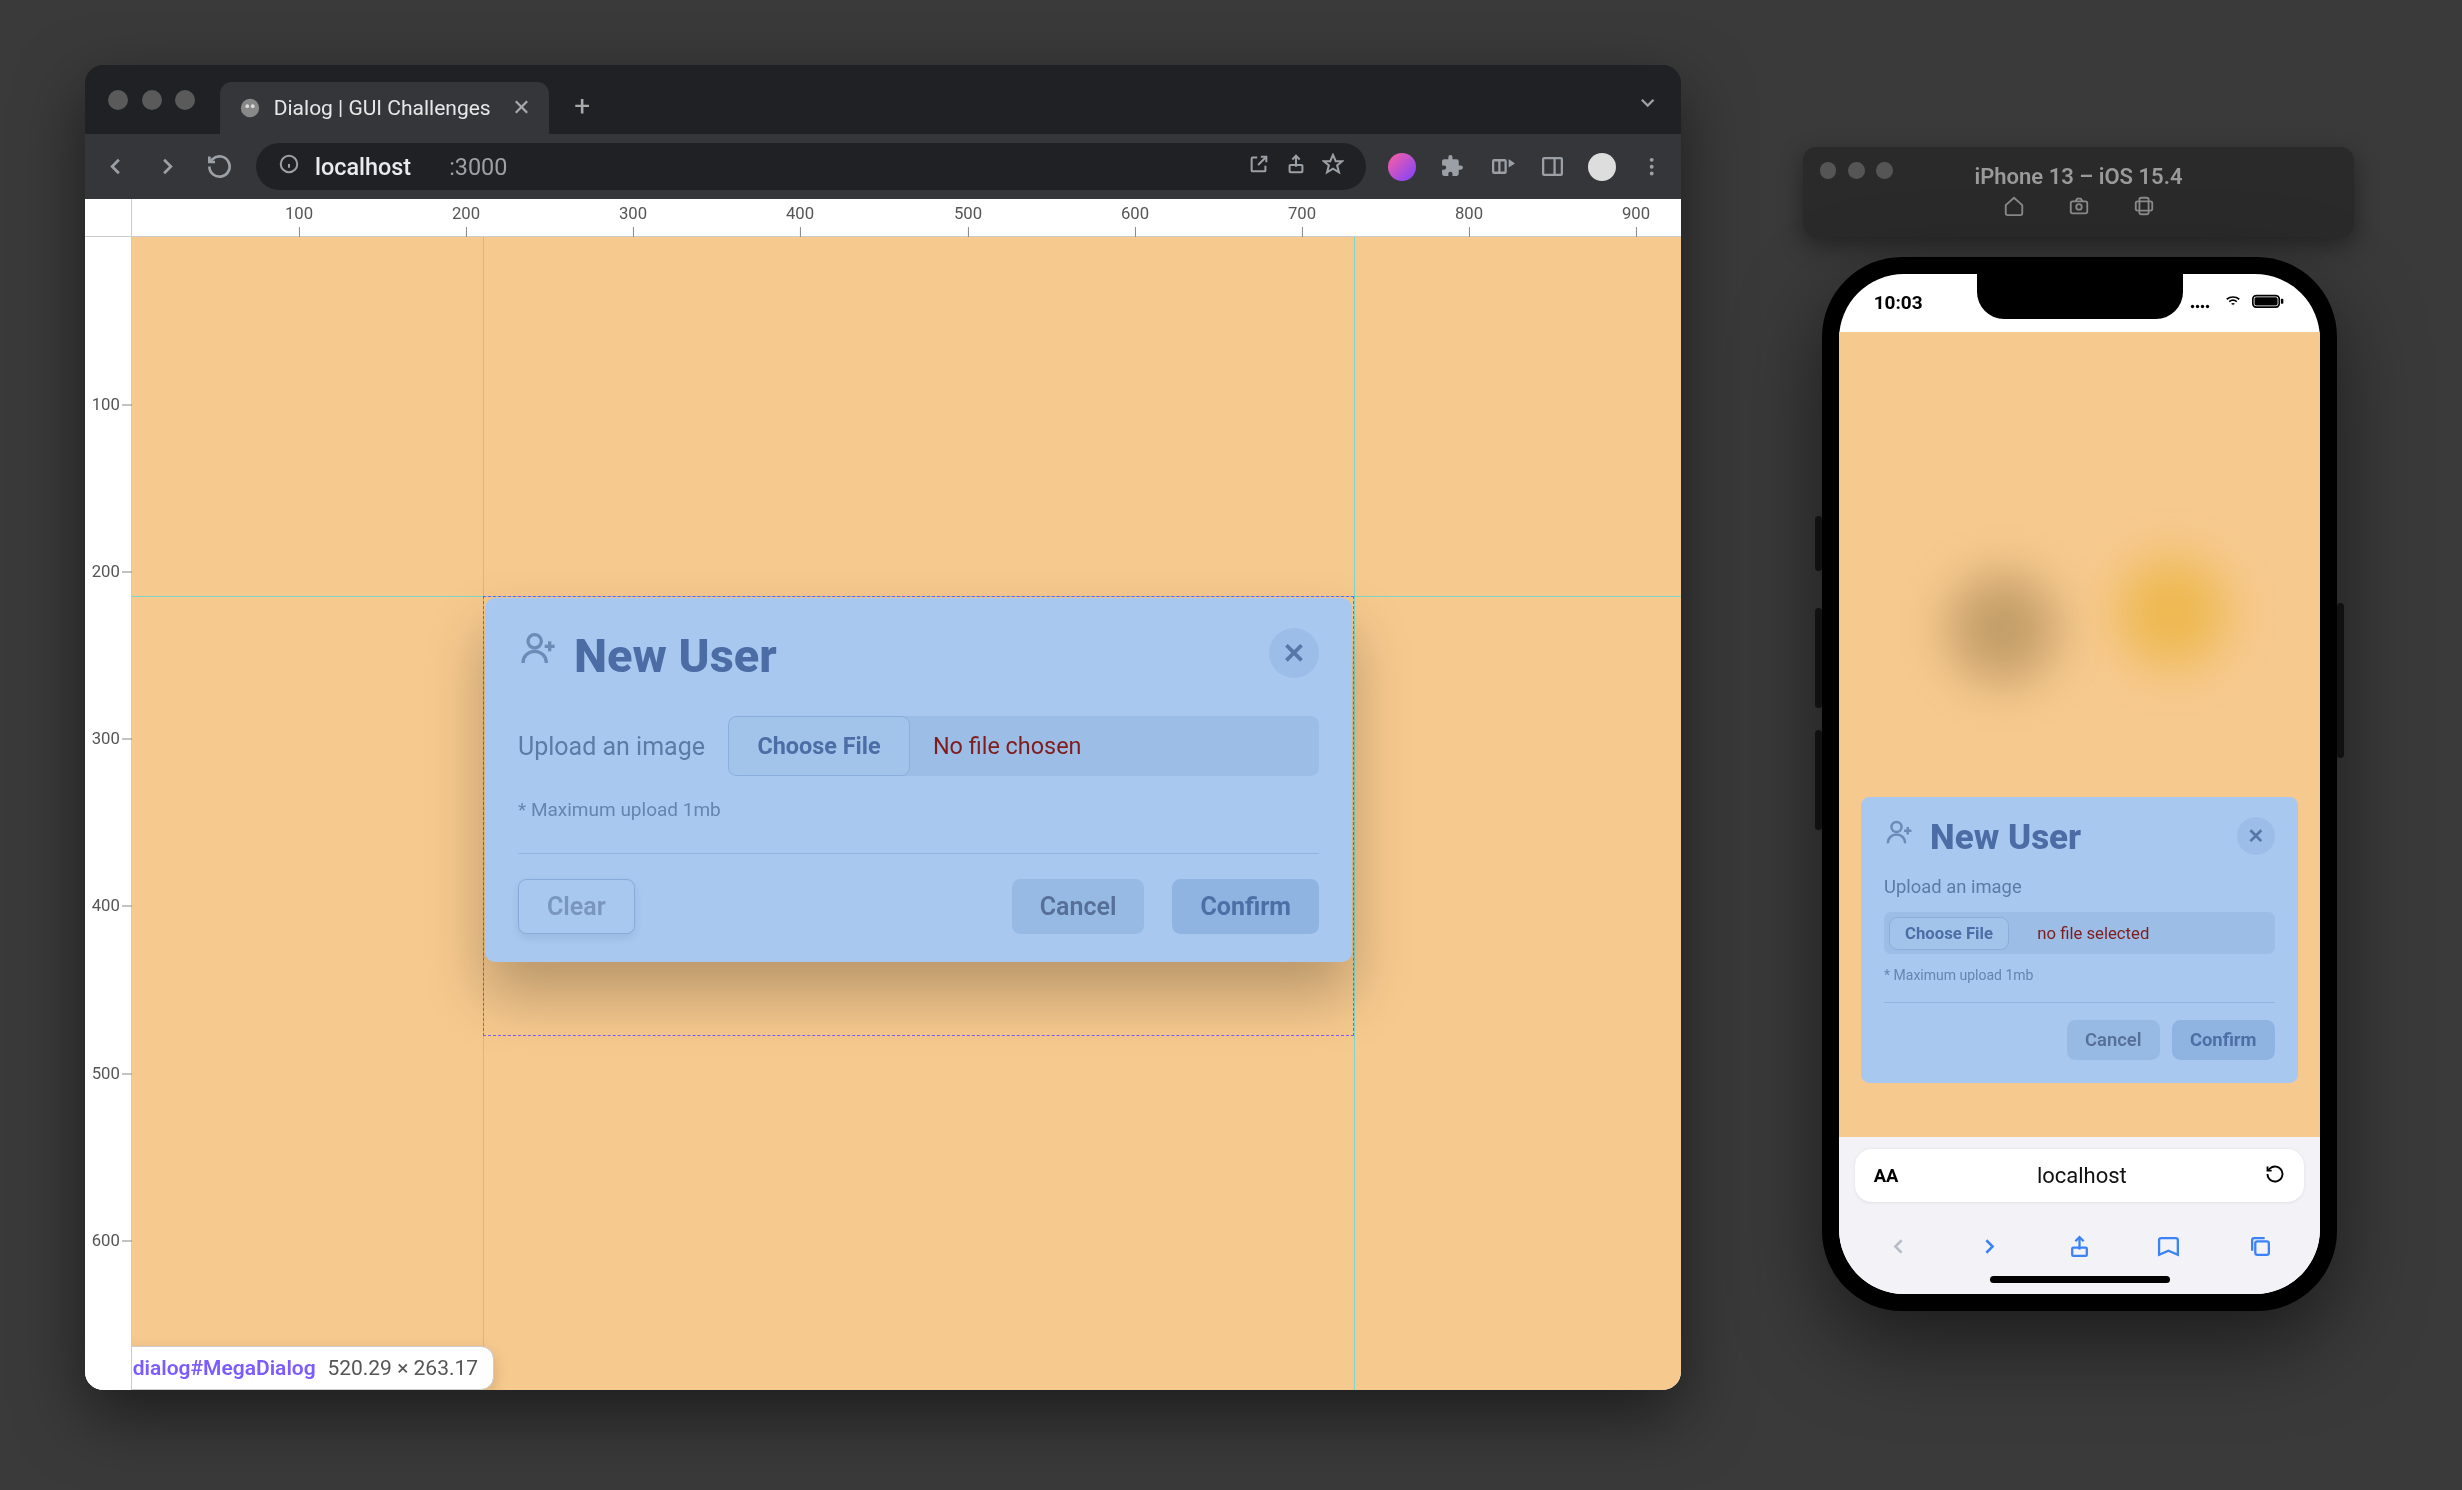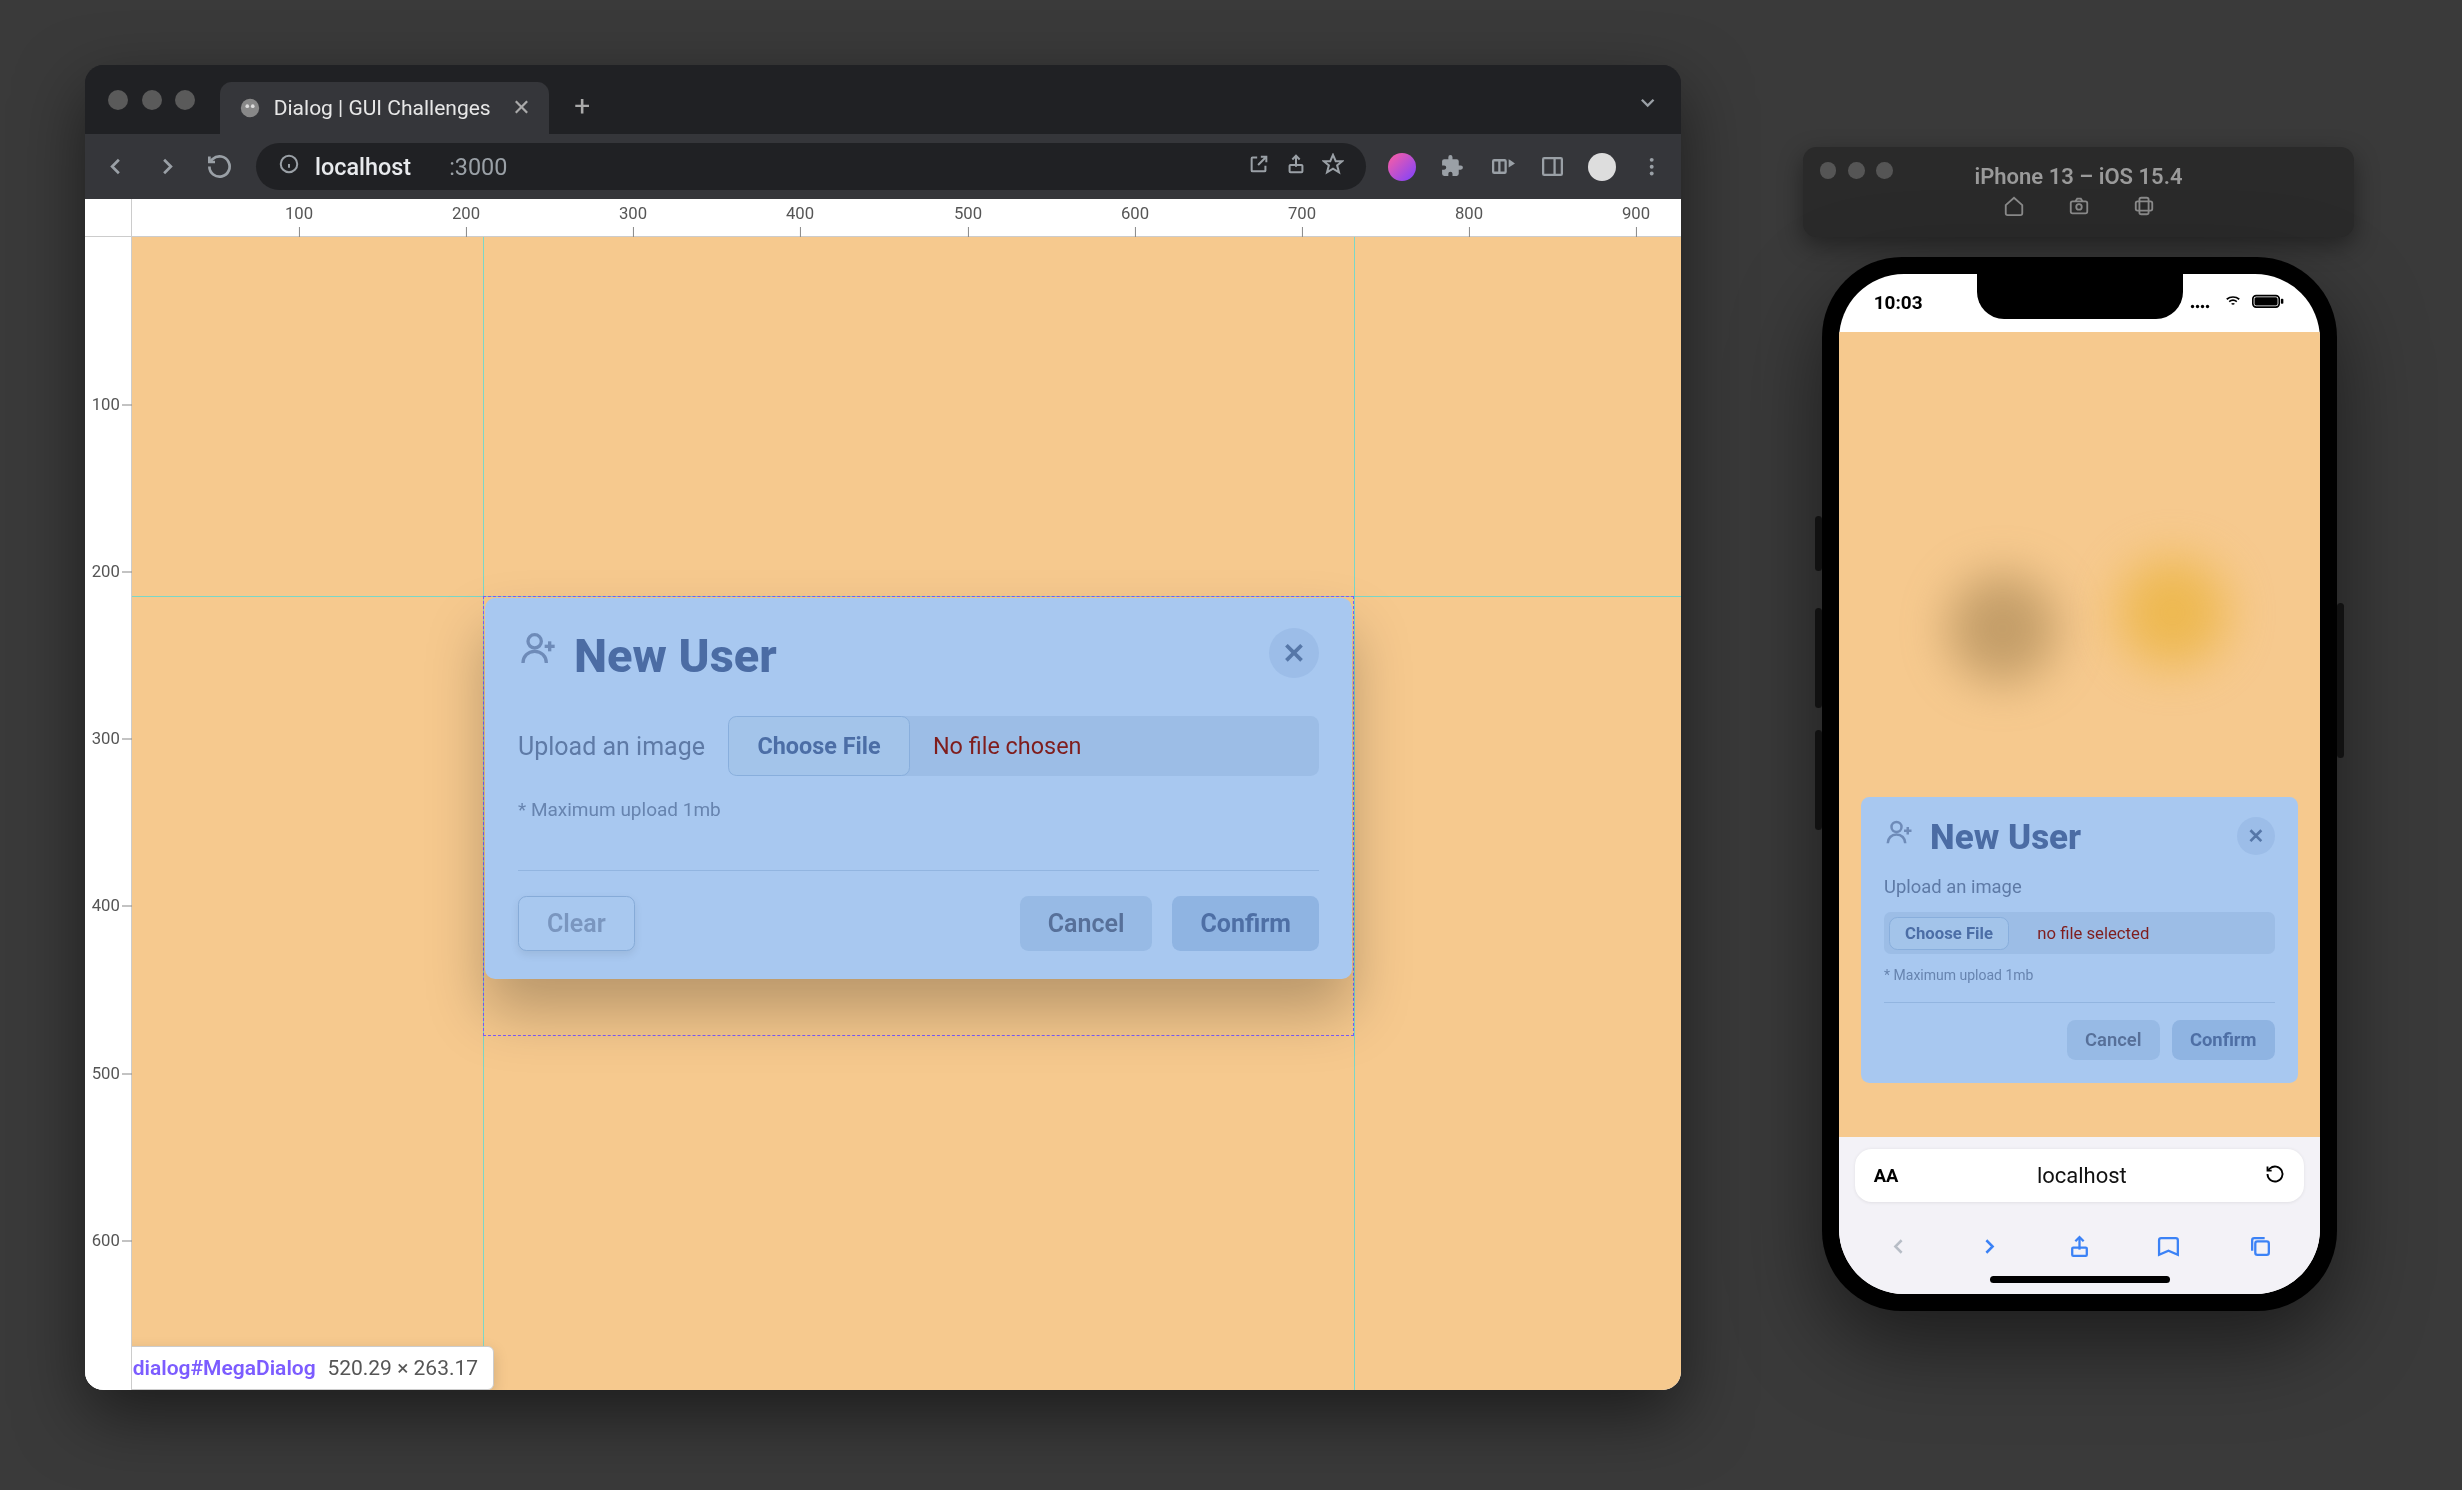--- a/index.html
+++ b/index.html
@@ -134,35 +134,35 @@
 .file-btn {
   height:100%; padding:0 28px; display:flex; align-items:center;
   background:#a3c4ea; border:1.7px solid #88aedc; border-radius:8.4px;
   color:#4c6ea6; font-weight:700; font-size:23.4px;
 }
 .file-text { padding:0 23.4px; color:#7f1d1d; font-size:23.4px; }
 
 .dlg-hint { margin-top:22px; color:#6784af; font-size:19px; }
 
 .dlg-footer {
-  margin-top:49px; display:flex; align-items:center; gap:20px;
+  margin-top:32px; display:flex; align-items:center; gap:28px;
   border-top:0.8px solid #92b5e0; padding-top:25px;
 }
 .dlg-btn {
   height:55px; padding:0 28px; border-radius:8.4px;
   display:flex; align-items:center; font-size:25px; font-weight:600;
 }
 .dlg-btn.clear { background:#a8c8ef; border:1.7px solid #86abd8; color:#7a96bf; box-shadow:0 3.3px 8.4px rgba(0,0,0,.08); }
 .dlg-btn.cancel { margin-left:auto; background:#97bae5; color:#577099; }
 .dlg-btn.confirm { background:#8fb4e2; color:#4e6fa5; font-weight:700; }
 
 
 .dt-tooltip {
   position:absolute; bottom:0; left:0;
-  background:#fff; border:0.8px solid #ccc; border-radius:6px;
+  background:#fff; border:0.8px solid #ccc; border-radius:13px;
   padding:8.4px 15px; display:flex; align-items:center; gap:11.7px;
   font-size:21px; color:#333; box-shadow:0 5px 15px rgba(0,0,0,.15);
 }
 .dt-tooltip .grid-icon { color:#7c5cff; }
 .dt-tooltip .selector { color:#7c5cff; font-weight:600; }
 .dt-tooltip .dims { color:#555; }
 
 
 .sim-toolbar {
   position:absolute; left:1803px; top:147px; width:551px; height:90px;

